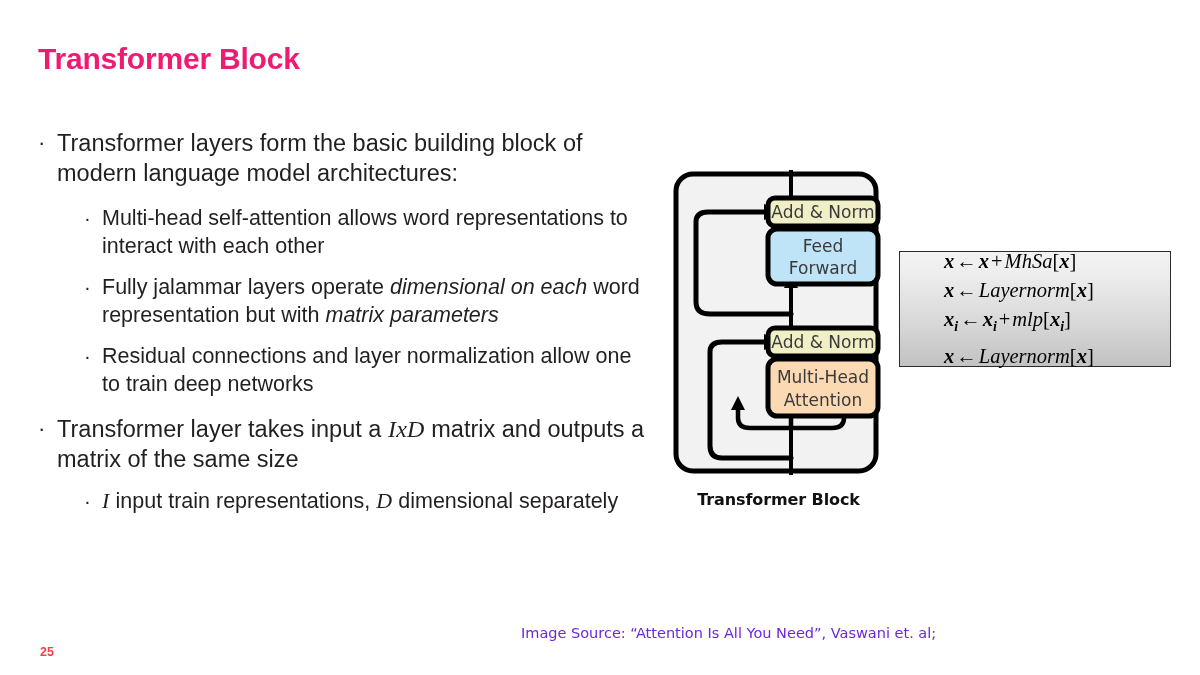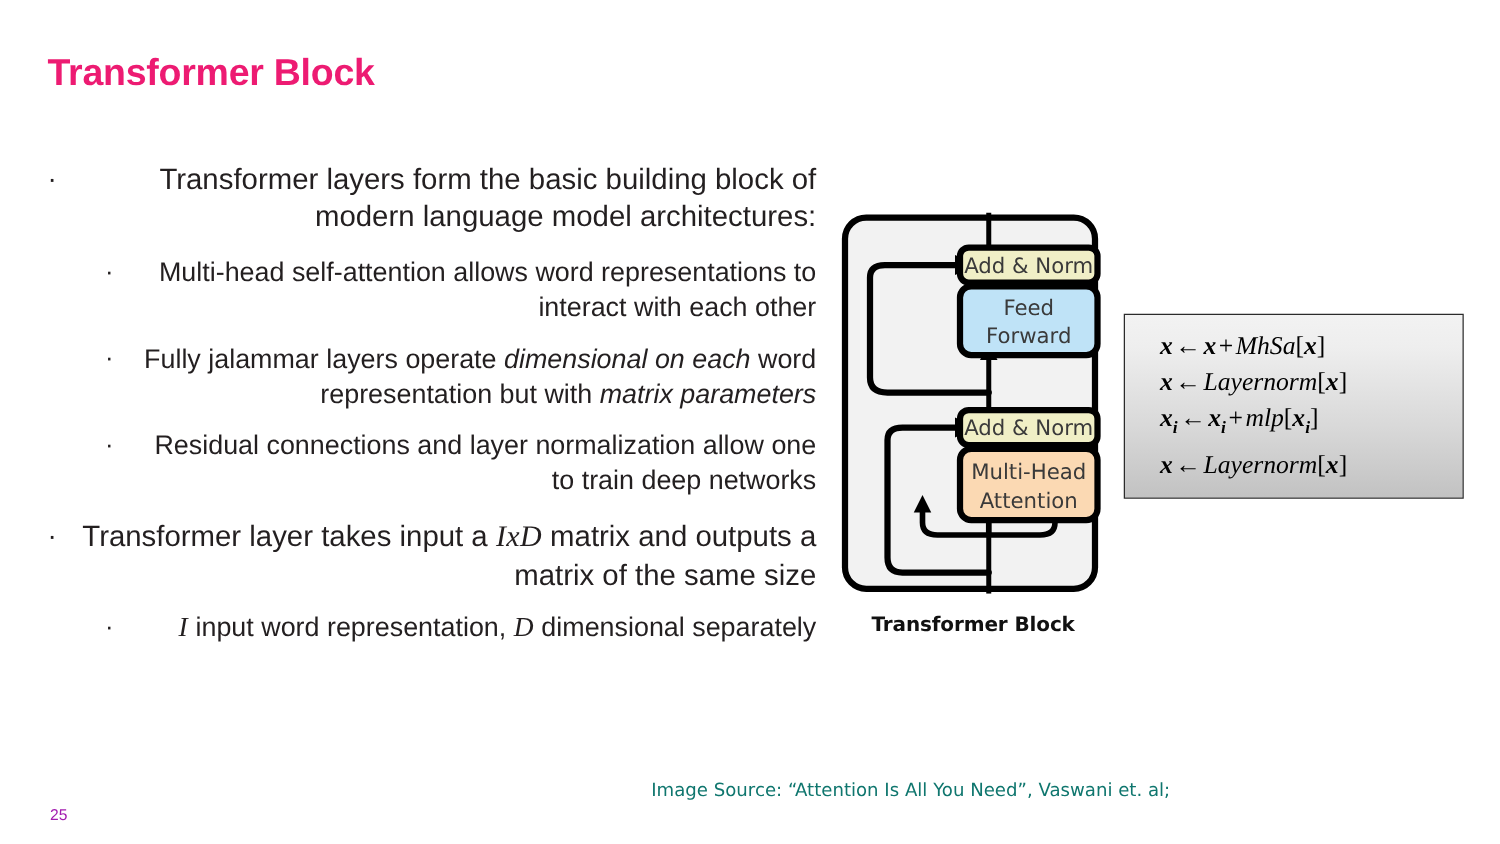--- a/index.html
+++ b/index.html
@@ -41,21 +41,20 @@
     color: #231f20;
   }
   .bullet .dot {
     flex: 0 0 auto;
     line-height: inherit;
     font-size: 0.95em;
     color: #231f20;
   }
   .bullet .txt {
     flex: 1 1 auto;
-    text-align: right;
   }
 
   
   .lvl1 {
     font-size: 23.5px;
     line-height: 30px;
     margin-bottom: 4px;
   }
   .lvl1 .dot { width: 19px; }
 
@@ -101,28 +100,28 @@
     font-family: "DejaVu Sans", sans-serif;
     letter-spacing: -0.1px;
   }
 
   
   #equation-panel {
     position: absolute;
     left: 899px;
     top: 251px;
     width: 272px;
-    height: 148px;
+    height: 116px;
     border: 1.5px solid #2b2b2b;
     background: linear-gradient(to bottom, #f2f2f2 0%, #eeeeee 18%, #d8d8d8 62%, #c2c2c2 100%);
     box-sizing: border-box;
     display: flex;
     flex-direction: column;
     justify-content: center;
-    padding-left: 28px;
+    padding-left: 44px;
   }
   .eqline {
     font-family: "Liberation Serif", "DejaVu Serif", serif;
     font-size: 20.5px;
     line-height: 29px;
     color: #000000;
     white-space: nowrap;
   }
   .eqline .v {
     font-weight: bold;
@@ -142,28 +141,29 @@
   }
 
   
   #source-note {
     position: absolute;
     left: 521px;
     top: 622px;
     font-family: "DejaVu Sans", sans-serif;
     font-size: 14.5px;
     line-height: 23px;
-    color: #0f766e;
+    color: #6d28d9;
   }
   #slide-number {
     position: absolute;
     left: 40px;
     top: 645px;
     font-size: 12.5px;
-    color: #a21caf;
+    color: #ef4444;
+    font-weight: bold;
   }
 </style>
 </head>
 <body>
 
 <div id="slide-title">Transformer Block</div>
 
 <div id="bullets">
 
   <div class="bullet lvl1">
@@ -186,21 +186,21 @@
     <span class="txt"><span>Residual connections and layer normalization allow one to train deep networks</span></span>
   </div>
 
   <div class="bullet lvl1 sp-before">
     <span class="dot">·</span>
     <span class="txt"><span>Transformer layer takes input a </span><span class="mathvar">IxD</span><span> matrix and outputs a matrix of the same size</span></span>
   </div>
 
   <div class="bullet lvl2 sp-before-sm">
     <span class="dot">·</span>
-    <span class="txt"><span class="mathvar">I</span><span> input word representation, </span><span class="mathvar">D</span><span> dimensional separately</span></span>
+    <span class="txt"><span class="mathvar">I</span><span> input train representations, </span><span class="mathvar">D</span><span> dimensional separately</span></span>
   </div>
 
 </div>
 
 <div id="diagram-wrap">
   <svg width="213" height="305" viewBox="0 0 213 305" xmlns="http://www.w3.org/2000/svg">
 
     <rect x="4" y="4" width="200" height="297" rx="17" ry="17" fill="#f2f2f2" stroke="#000000" stroke-width="5"></rect>
 
     <path d="M119 305 L119 0" stroke="#000000" stroke-width="4" fill="none"></path>

